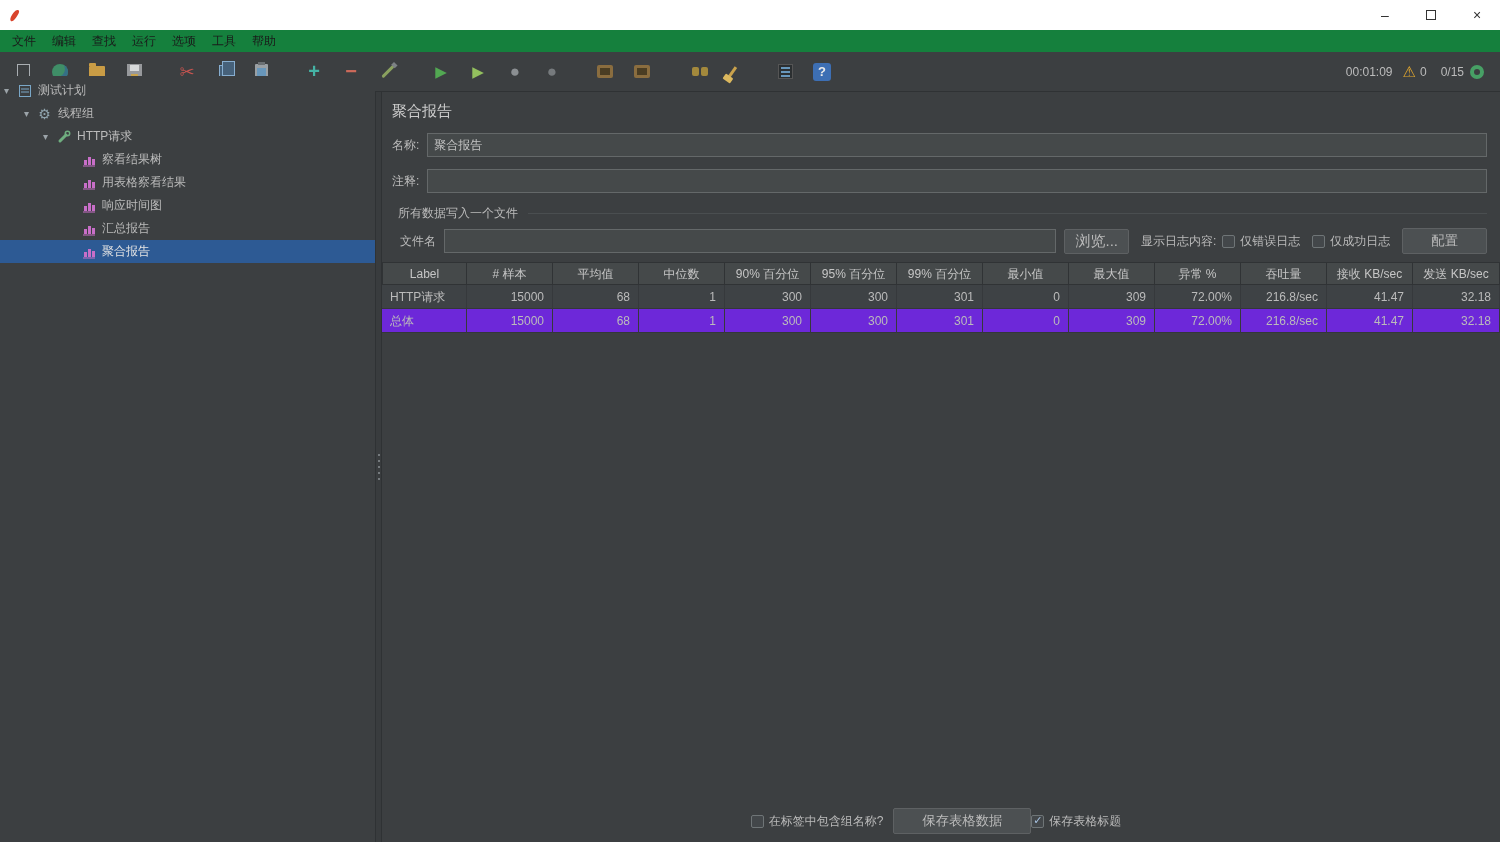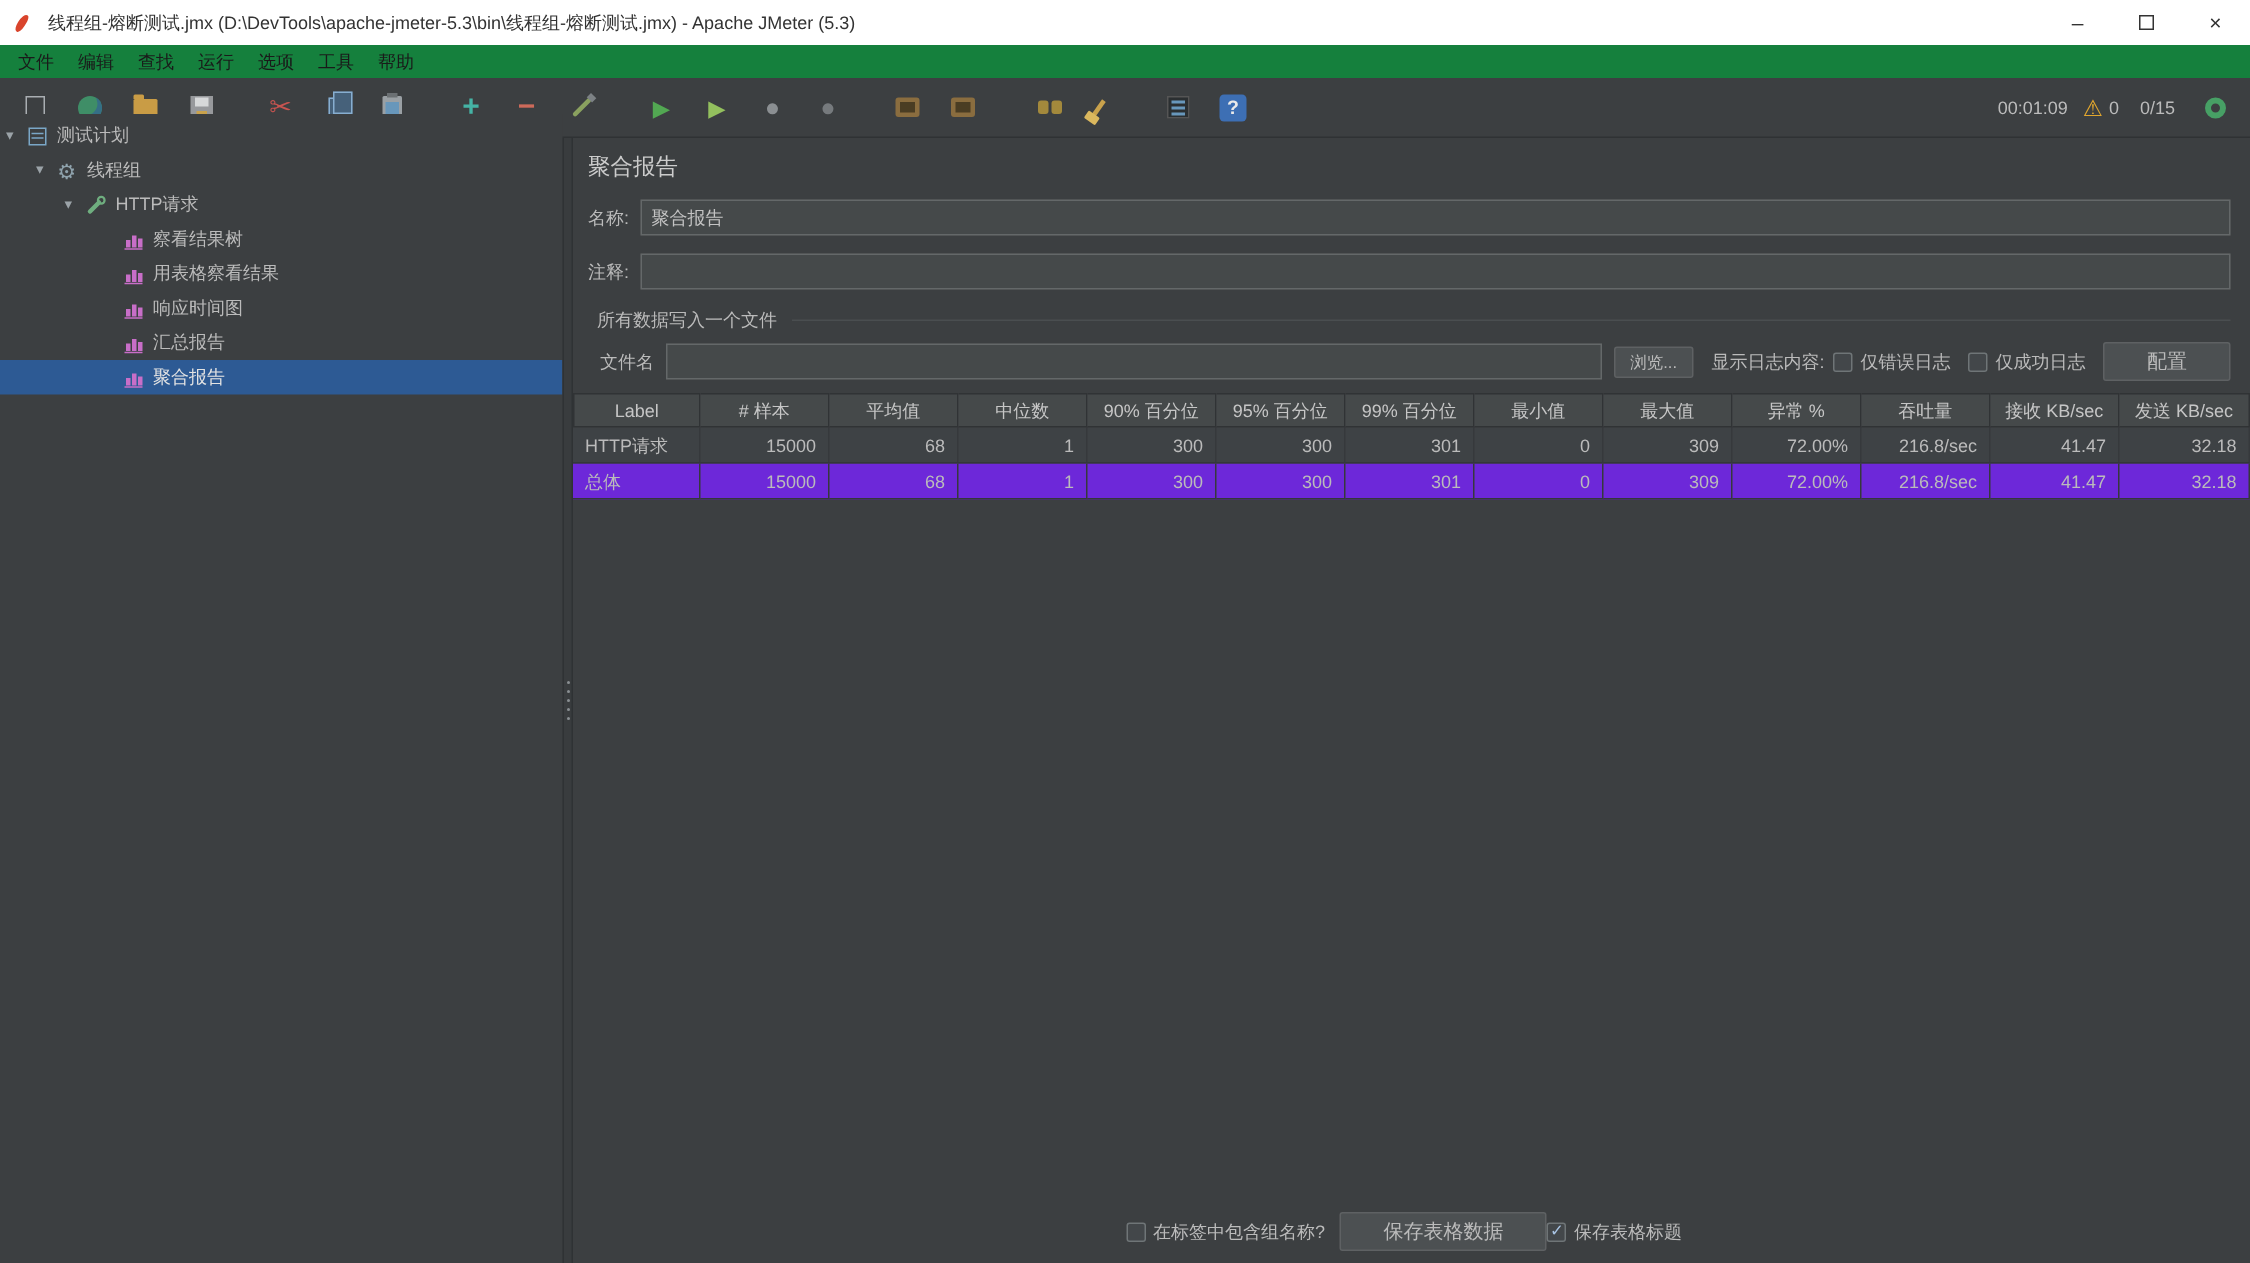--- a/index.html
+++ b/index.html
@@ -51,21 +51,21 @@
   .i-clean-s { width:3px; height:12px; background:#c9a24c; transform:rotate(35deg); position:relative; }
   .i-clean-s::after { content:""; position:absolute; top:11px; left:-3px; width:9px; height:6px; background:#dbb85e; border-radius:1px; }
   .i-fn-s { width:15px; height:15px; background:#2b2f31; border:1px solid #555; position:relative; }
   .i-fn-s::after { content:""; position:absolute; left:2px; top:2px; width:9px; height:2px; background:#6897bb; box-shadow:0 4px 0 #6897bb, 0 8px 0 #6897bb; }
   .i-help-s { width:18px; height:18px; background:#3d6fb4; border-radius:3px; color:#eaeaea; display:flex; align-items:center; justify-content:center; font-weight:bold; font-size:13px; }
 
   .tb-right { margin-left:auto; display:flex; align-items:center; }
   .tb-timer { color:#bcbcbc; margin-right:10px; }
   .g-warn { color:#e2a72e; font-size:15px; margin-right:4px; }
   .tb-warncount { margin-right:14px; }
-  .tb-threads { margin-right:14px; }
+  .tb-threads { }
   .i-globe-s { width:14px; height:14px; border:4px solid #47a065; border-radius:50%; }
 
   
   .tree-panel { position:absolute; left:0; top:76px; width:375px; bottom:0; background:#3c3f41; padding-top:3px; }
   .splitter { position:absolute; left:375px; top:92px; width:7px; bottom:0; background:#393c3e; border-left:1px solid #2f3234; border-right:1px solid #2f3234; display:flex; flex-direction:column; align-items:center; justify-content:center; }
   .splitter i { width:2px; height:2px; background:#8a8f93; border-radius:50%; margin:2px 0; }
   .main-panel { position:absolute; left:382px; top:92px; right:0; bottom:0; background:#3c3f41; }
 
   
   .tree-row { height:23px; display:flex; align-items:center; cursor:default; }
@@ -79,21 +79,21 @@
 
   
   .main-title { margin:10px 0 0 10px; font-size:15px; color:#cccccc; }
   .frow { display:flex; align-items:center; margin-top:12px; padding:0 13px 0 10px; }
   .flabel { margin-right:8px; color:#bbbbbb; flex:none; }
   .field { background:#45494a; border:1px solid #646869; height:24px; flex:1; display:flex; align-items:center; padding:0 6px; color:#c4c4c4; }
   .sect-row { display:flex; align-items:center; margin-top:12px; padding:0 13px 0 16px; }
   .sect-line { flex:1; height:1px; background:#4a4e50; margin-left:10px; }
   .file-row { display:flex; align-items:center; margin-top:6px; padding:0 13px 0 18px; }
   .btn { background:#4c5052; border:1px solid #5e6163; border-radius:2px; color:#bbbbbb; padding:3px 28px; cursor:default; flex:none; }
-  .btn-sm { padding:2px 10px; font-size:11px; margin-left:8px; }
+  .btn-sm { padding:2px 10px; font-size:15px; margin-left:8px; }
   .loglabel { margin:0 6px 0 12px; flex:none; }
   .cbwrap { display:flex; align-items:center; margin-right:12px; flex:none; }
   .cb { width:13px; height:13px; background:#43474a; border:1px solid #6f7577; border-radius:2px; margin-right:5px; position:relative; flex:none; }
   .cb.checked::after { content:"✓"; position:absolute; left:1px; top:-2px; color:#a9c4e4; font-size:11px; }
 
   
   .agg-table { margin-top:8px; width:100%; }
   .tr { display:flex; width:100%; }
   .th { height:23px; line-height:22px; background:#45494a; border:1px solid #303335; border-left:none; text-align:center; color:#c6c6c6; overflow:hidden; white-space:nowrap; }
   .th:first-child { border-left:1px solid #303335; }
@@ -108,21 +108,20 @@
   
   .footer { position:absolute; left:0; right:0; bottom:8px; display:flex; align-items:center; justify-content:center; }
   .footer .cbwrap { margin:0 10px 0 0; }
   .footer .btn { }
 </style>
 </head>
 <body>
 
 <div class="titlebar">
   <span class="app-icon"></span>
-  <span class="title-text">线程组-熔断测试.jmx (D:\DevTools\apache-jmeter-5.3\bin\线程组-熔断测试.jmx) - Apache JMeter (5.3)</span>
   <div class="win-controls">
     <span class="win-btn">–</span>
     <span class="win-btn">
         <span class="max-box"></span>
       </span>
     <span class="win-btn">×</span>
   </div>
 </div>
 
 <div class="menubar">

